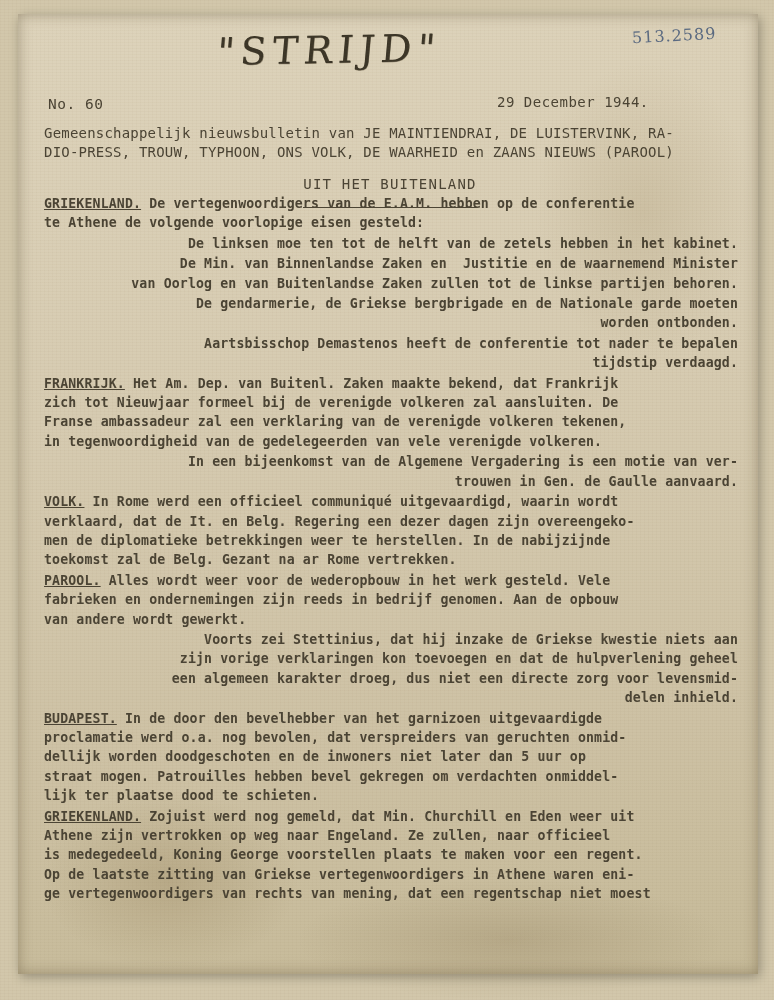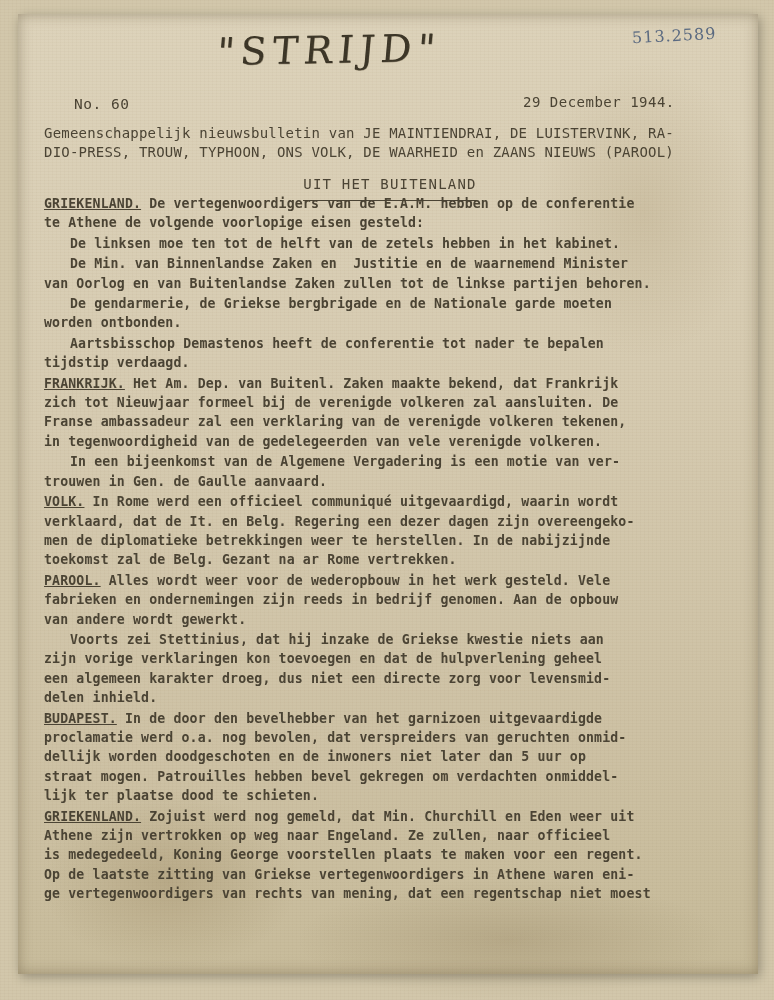--- a/index.html
+++ b/index.html
@@ -95,21 +95,20 @@
     font-size: 16px;
     color: #5a6a82;
     transform: rotate(-3deg);
     letter-spacing: 1px;
   }
 
   .issue-row {
     position: relative;
     height: 24px;
     margin-top: 6px;
-    margin-left: 26px;
   }
   .issue-no {
     position: absolute;
     left: 6px;
     top: 2px;
     font-size: 14.5px;
     letter-spacing: 0.5px;
   }
   .issue-date {
     position: absolute;
@@ -129,36 +128,37 @@
 
   .section-head {
     text-align: center;
     font-size: 14px;
     letter-spacing: 1.2px;
     margin-top: 14px;
     margin-bottom: 2px;
   }
   .section-head span {
     border-bottom: 1px solid #4a4334;
-    padding-bottom: 8px;
+    padding-bottom: 15px;
   }
 
   .body-text {
     font-size: 13.2px;
     line-height: 19.4px;
     letter-spacing: 0.15px;
     padding-left: 2px;
   }
   .para {
     margin: 0 0 1px 0;
     white-space: pre-wrap;
     font-weight: bold;
   }
   .para.indent {
     text-indent: 26px;
+    text-align: right;
   }
   .lead {
     text-decoration: underline;
   }
 </style>
 </head>
 <body>
 
 <div class="page">
   <div class="paper-edge"></div>

